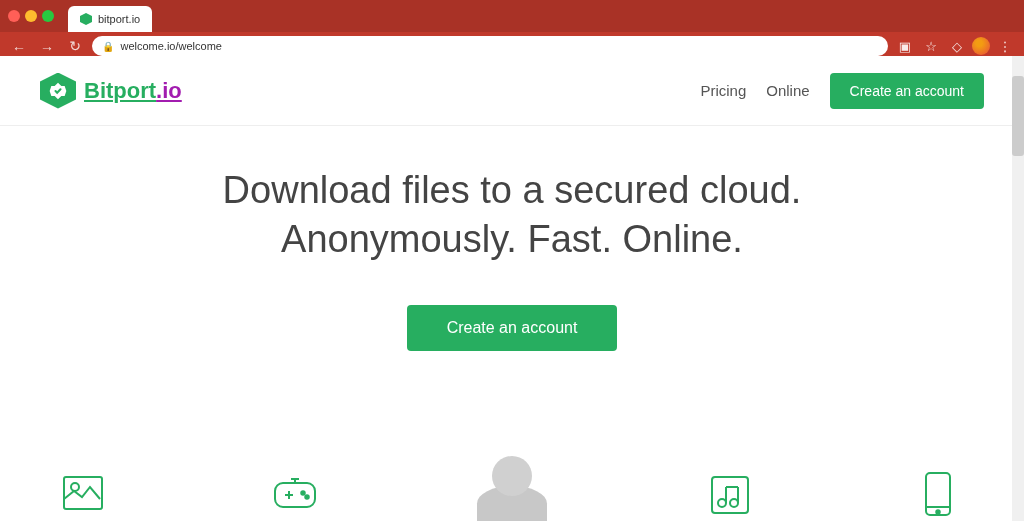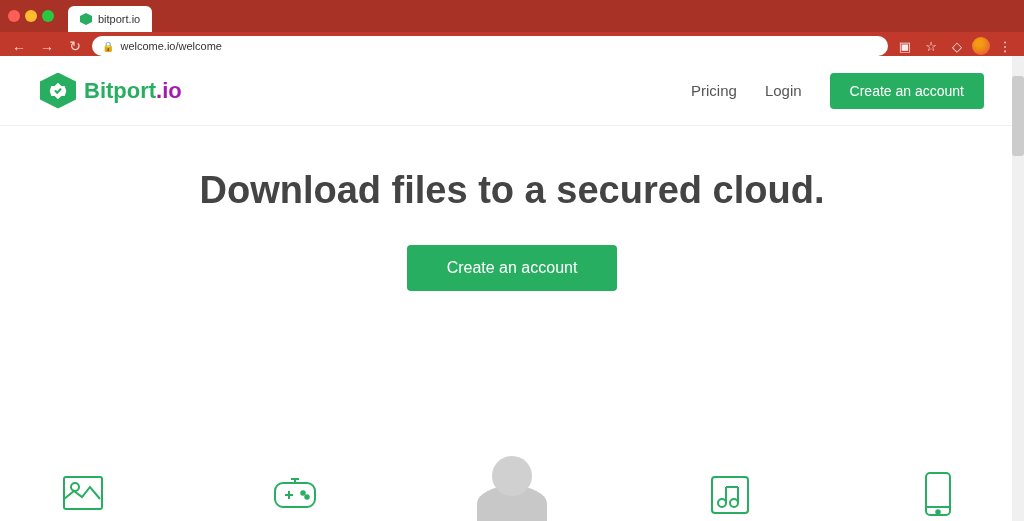--- a/index.html
+++ b/index.html
@@ -126,23 +126,23 @@
     .logo-hex {
       width: 36px; height: 36px;
       background: #27ae60;
       clip-path: polygon(50% 0%, 100% 25%, 100% 75%, 50% 100%, 0% 75%, 0% 25%);
       display: flex; align-items: center; justify-content: center;
       color: #fff; font-size: 16px;
     }
     .logo-text {
       font-size: 22px; font-weight: bold; color: #333;
     }
-    .logo-text span { color: #27ae60; }
+    .logo-text span { color: #27ae60; text-decoration: underline; }
     .site-nav-links {
-      display: flex; align-items: center; gap: 28px;
+      display: flex; align-items: center; gap: 20px;
     }
     .nav-link {
       text-decoration: none; color: #555; font-size: 15px;
     }
     .btn-create-account {
       background: #27ae60;
       color: #fff;
       border: none;
       padding: 10px 20px;
       border-radius: 4px;
@@ -157,23 +157,23 @@
       flex-direction: column;
       align-items: center;
       justify-content: center;
       padding: 40px 20px 20px;
       flex-shrink: 0;
     }
     .hero-title {
       font-size: 38px;
       color: #444;
       text-align: center;
-      font-weight: 700;
+      font-weight: 400;
       line-height: 1.3;
-      margin-bottom: 30px;
+      margin-bottom: 40px;
     }
     .btn-hero-create {
       background: #27ae60;
       color: #fff;
       border: none;
       padding: 14px 40px;
       border-radius: 4px;
       font-size: 16px;
       cursor: pointer;
       font-weight: 500;
@@ -293,28 +293,29 @@
           <path d="M12 2L8 6H4l-2 6 2 6h4l4 4 4-4h4l2-6-2-6h-4z" fill="white" stroke="none"></path>
           <path d="M9 12l2 2 4-4" stroke="#27ae60" stroke-width="2.5" stroke-linecap="round"></path>
         </svg>
       </div>
       <span class="logo-text">
         <span>Bitport</span><span style="color:#a21caf">.io</span>
       </span>
     </div>
     <div class="site-nav-links">
       <a class="nav-link" href="#">Pricing</a>
-      <a class="nav-link" href="#">Login</a>
+      <a class="nav-link" href="#">Online</a>
       <button class="btn-create-account">Create an account</button>
     </div>
   </nav>
 
   <div class="hero-section">
     <h1 class="hero-title">
       <span>Download files to a secured cloud.</span><br>
+      <span>Anonymously. Fast. Online.</span>
     </h1>
     <button class="btn-hero-create">Create an account</button>
   </div>
 
   <div class="icons-section">
 
     <div class="feature-icon">
       <svg class="icon-svg" viewBox="0 0 52 52">
         <rect x="4" y="8" width="38" height="32" rx="2" stroke="#27ae60" stroke-width="2" fill="none"></rect>
         <circle cx="15" cy="18" r="4" stroke="#27ae60" stroke-width="2" fill="none"></circle>

